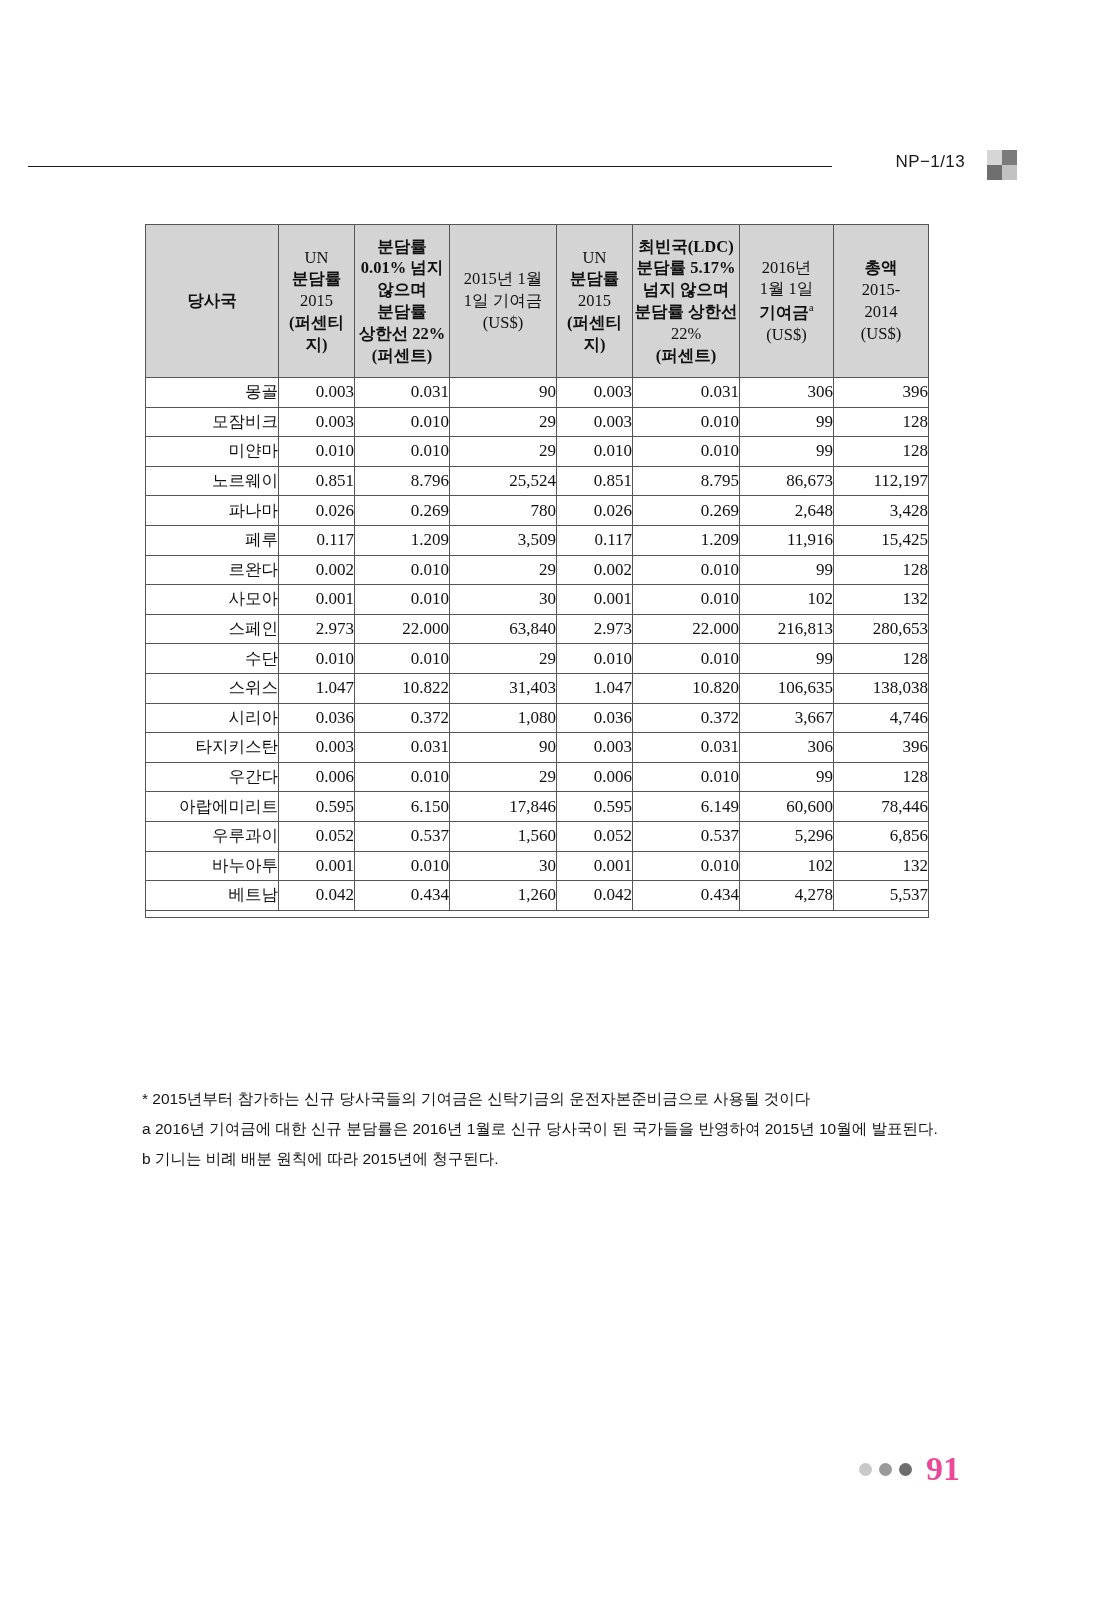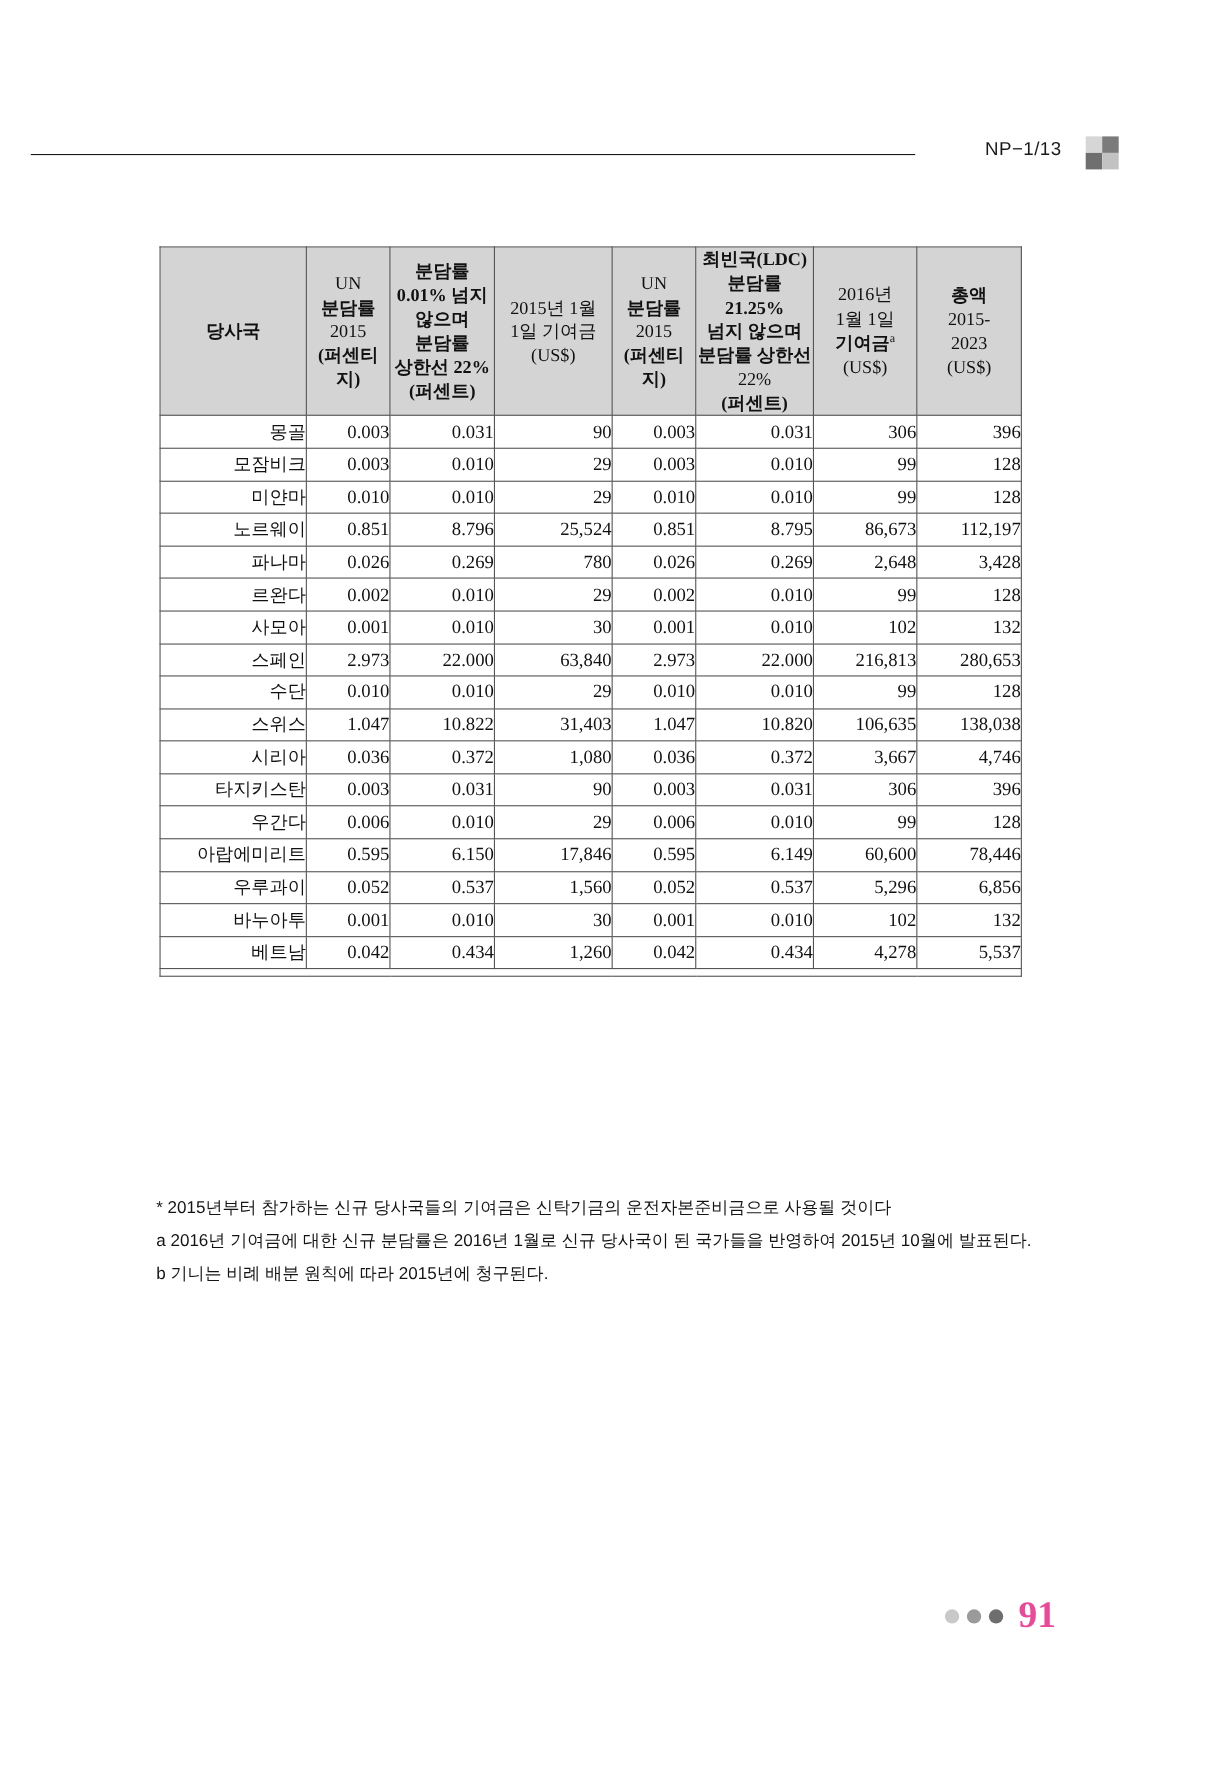--- a/index.html
+++ b/index.html
@@ -12,21 +12,21 @@
     height: 1618px;
     position: relative;
     font-family: "Liberation Serif", "DejaVu Serif", serif;
     color: #111111;
     overflow: hidden;
   }
 
   
   .page-header {
     position: absolute;
-    top: 126px;
+    top: 152px;
     left: 28px;
     right: 28px;
     height: 40px;
   }
   .header-rule {
     position: absolute;
     top: 14px;
     left: 0;
     right: 240px;
     height: 1px;
@@ -211,36 +211,36 @@
             <span class="hd">(US$)</span>
           </th>
           <th>
             <span class="hd">UN</span>
             <span class="hd b">분담률</span>
             <span class="hd">2015</span>
             <span class="hd b">(퍼센티지)</span>
           </th>
           <th>
             <span class="hd b">최빈국(LDC)</span>
-            <span class="hd b">분담률 21.25%</span>
+            <span class="hd b">분담률 5.17%</span>
             <span class="hd b">넘지 않으며</span>
             <span class="hd b">분담률 상한선</span>
             <span class="hd">22%</span>
             <span class="hd b">(퍼센트)</span>
           </th>
           <th>
             <span class="hd">2016년</span>
             <span class="hd">1월 1일</span>
             <span class="hd b">기여금<span class="sup">a</span></span>
             <span class="hd">(US$)</span>
           </th>
           <th>
             <span class="hd b">총액</span>
             <span class="hd">2015-</span>
-            <span class="hd">2023</span>
+            <span class="hd">2014</span>
             <span class="hd">(US$)</span>
           </th>
         </tr>
     </thead>
     <tbody id="body-rows">
         <tr>
           <td class="country">몽골</td>
           <td class="num">0.003</td>
           <td class="num">0.031</td>
           <td class="num">90</td>
@@ -283,20 +283,30 @@
           <td class="country">파나마</td>
           <td class="num">0.026</td>
           <td class="num">0.269</td>
           <td class="num">780</td>
           <td class="num">0.026</td>
           <td class="num">0.269</td>
           <td class="num">2,648</td>
           <td class="num">3,428</td>
         </tr>
         <tr>
+          <td class="country">페루</td>
+          <td class="num">0.117</td>
+          <td class="num">1.209</td>
+          <td class="num">3,509</td>
+          <td class="num">0.117</td>
+          <td class="num">1.209</td>
+          <td class="num">11,916</td>
+          <td class="num">15,425</td>
+        </tr>
+        <tr>
           <td class="country">르완다</td>
           <td class="num">0.002</td>
           <td class="num">0.010</td>
           <td class="num">29</td>
           <td class="num">0.002</td>
           <td class="num">0.010</td>
           <td class="num">99</td>
           <td class="num">128</td>
         </tr>
         <tr>

